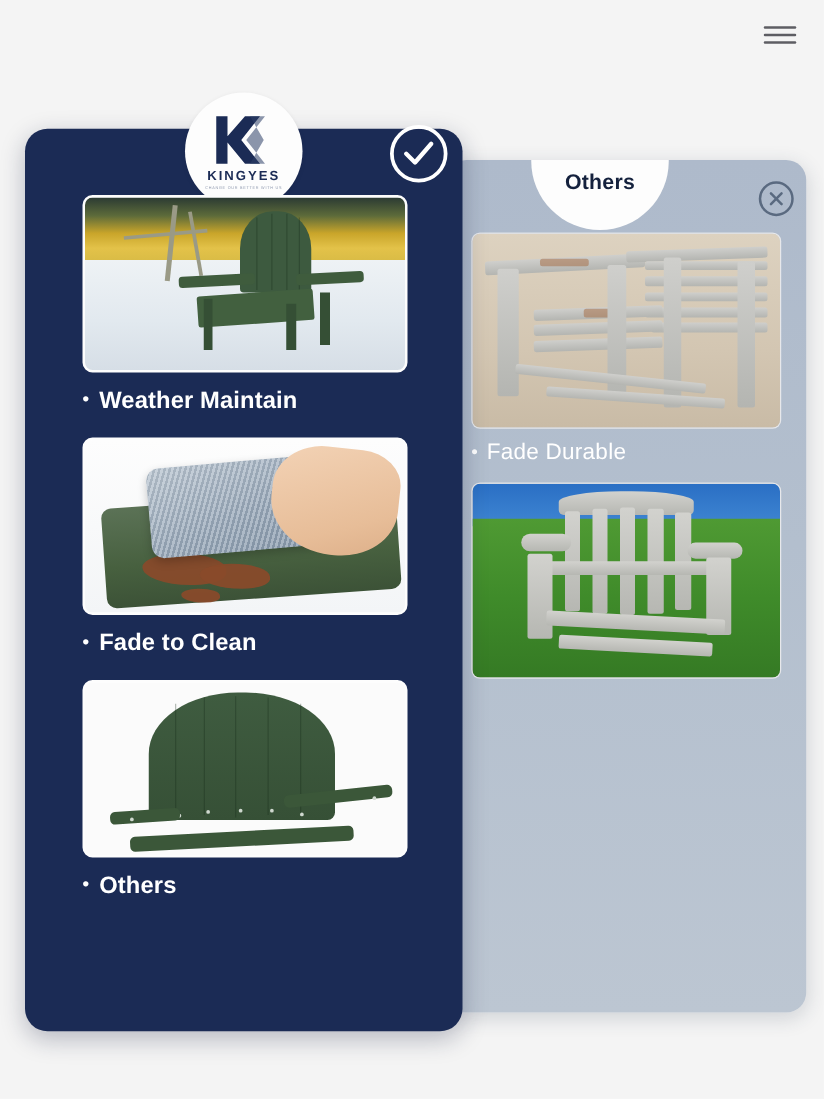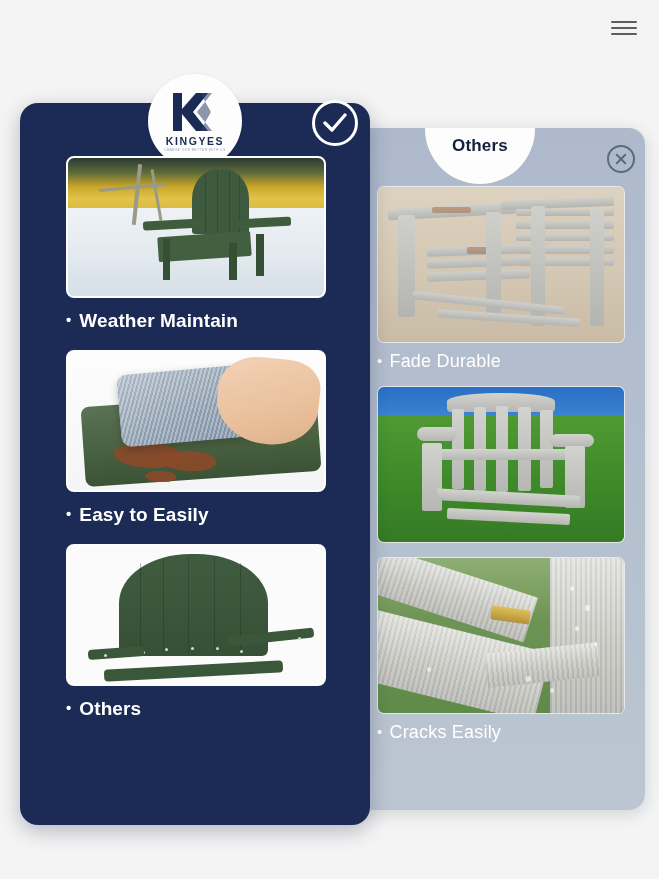--- a/index.html
+++ b/index.html
@@ -213,42 +213,20 @@
           <div class="gr-part" style="left:70%; top:30%; width:18%; height:9%;  border-radius:8px;"></div>
           <div class="gr-part" style="left:22%; top:40%; width:60%; height:7%;"></div>
           <div class="gr-part" style="left:18%; top:36%; width:8%;  height:44%;"></div>
           <div class="gr-part" style="left:76%; top:38%; width:8%;  height:40%;"></div>
           <div class="gr-part" style="left:24%; top:68%; width:58%; height:8%; transform:rotate(3deg);"></div>
           <div class="gr-part" style="left:28%; top:80%; width:50%; height:7%; transform:rotate(3deg);"></div>
         </div>
       </div>
     </div>
 
-    <div class="o-item">
-      <div class="o-photo">
-        <div class="scene">
-          <div class="cb-bg"></div>
-          <div class="cb-board" style="left:-6%; top:8%; width:70%; height:30%; transform:rotate(18deg);"></div>
-          <div class="cb-board" style="left:-10%; top:46%; width:78%; height:46%; transform:rotate(14deg);"></div>
-          <div class="cb-board" style="left:70%; top:0%;  width:34%; height:100%;"></div>
-          <div class="cb-board" style="left:44%; top:58%; width:46%; height:22%; transform:rotate(-6deg);"></div>
-          <div class="cb-screw" style="left:46%; top:32%; width:16%; height:9%; transform:rotate(8deg);"></div>
-          <div class="cb-drop" style="left:78%; top:18%; width:4px; height:5px;"></div>
-          <div class="cb-drop" style="left:84%; top:30%; width:5px; height:6px;"></div>
-          <div class="cb-drop" style="left:80%; top:44%; width:4px; height:5px;"></div>
-          <div class="cb-drop" style="left:88%; top:54%; width:3px; height:4px;"></div>
-          <div class="cb-drop" style="left:60%; top:76%; width:5px; height:6px;"></div>
-          <div class="cb-drop" style="left:70%; top:84%; width:4px; height:5px;"></div>
-          <div class="cb-drop" style="left:20%; top:70%; width:4px; height:5px;"></div>
-        </div>
-      </div>
-      <div class="o-label">
-        <span class="bullet">•</span><span>Cracks Easily</span>
-      </div>
-    </div>
 
   </div>
 
   <div class="card-kingyes"></div>
 
   <div class="logo-badge">
     <svg class="logo-k" viewBox="0 0 56 42">
       <path d="M6 2 h9 v16 l14 -16 h12 L26 21 l15 19 H29 L15 23 v17 H6 Z" fill="#1b2b55"></path>
       <path d="M33 2 h12 L30 21 l15 19 H33 L44 21 Z" fill="#2d3f68" opacity=".55"></path>
     </svg>
@@ -298,21 +276,21 @@
           <div class="wp-bg"></div>
           <div class="wp-arm"></div>
           <div class="wp-stain" style="left:18%; top:66%; width:26%; height:18%;"></div>
           <div class="wp-stain" style="left:36%; top:72%; width:22%; height:14%;"></div>
           <div class="wp-stain" style="left:30%; top:86%; width:12%; height:8%;"></div>
           <div class="wp-cloth"></div>
           <div class="wp-hand"></div>
         </div>
       </div>
       <div class="k-label">
-        <span class="bullet">•</span><span>Easy to Easily</span>
+        <span class="bullet">•</span><span>Fade to Clean</span>
       </div>
     </div>
 
     <div class="k-item">
       <div class="k-photo">
         <div class="scene">
           <div class="fb-bg"></div>
           <div class="fb-back"></div>
           <div class="slat-v" style="left:28%; top:12%; height:64%;"></div>
           <div class="slat-v" style="left:37%; top:9%;  height:68%;"></div>

